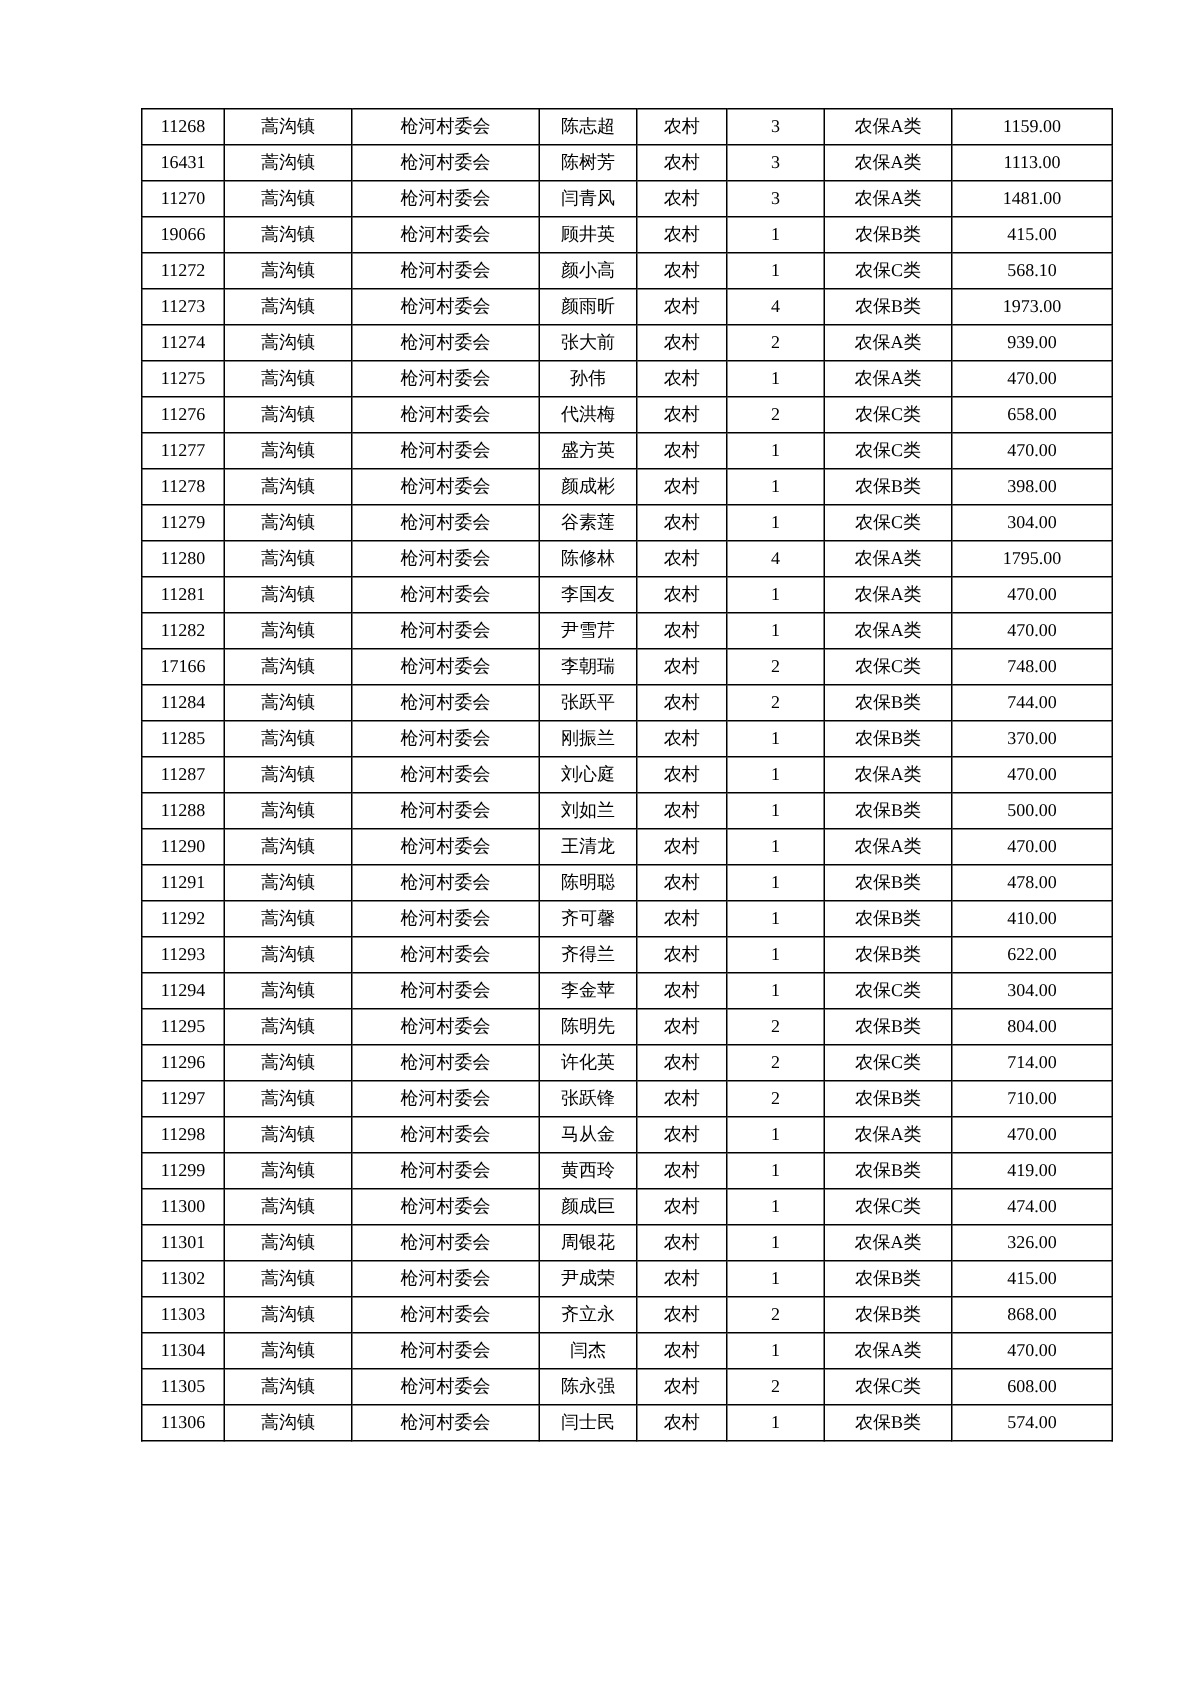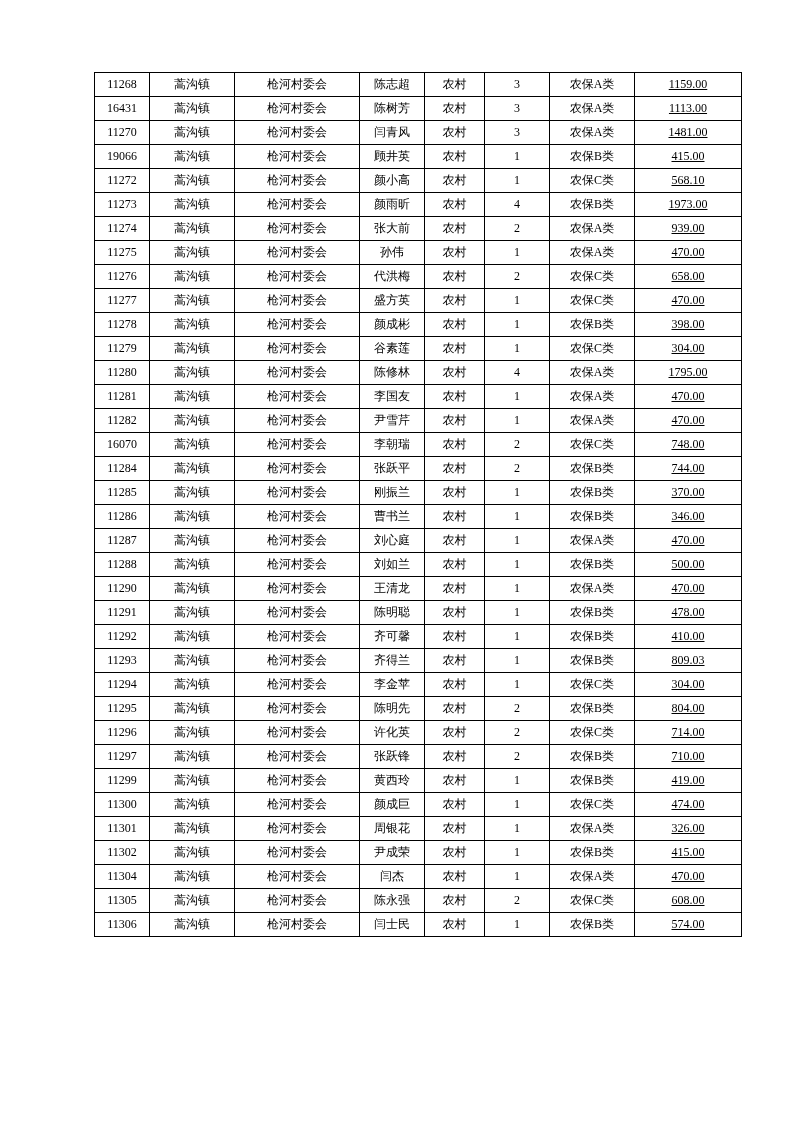--- a/index.html
+++ b/index.html
@@ -40,21 +40,20 @@
   col.w-town      { width: 85px; }
   col.w-village   { width: 125px; }
   col.w-name      { width: 65px; }
   col.w-area      { width: 60px; }
   col.w-count     { width: 65px; }
   col.w-insurance { width: 85px; }
   col.w-amount    { width: 107px; }
   td.c7 {
     text-align: right;
     padding-right: 26px;
-    text-decoration: underline;
   }
 </style>
 </head>
 <body>
 
 <div class="page">
   <table class="payment-table">
     <colgroup>
       <col class="w-id">
       <col class="w-town">
@@ -210,21 +209,21 @@
           <td class="c0">11282</td>
           <td class="c1">蒿沟镇</td>
           <td class="c2">枪河村委会</td>
           <td class="c3">尹雪芹</td>
           <td class="c4">农村</td>
           <td class="c5">1</td>
           <td class="c6">农保A类</td>
           <td class="c7">470.00</td>
         </tr>
         <tr>
-          <td class="c0">16070</td>
+          <td class="c0">17166</td>
           <td class="c1">蒿沟镇</td>
           <td class="c2">枪河村委会</td>
           <td class="c3">李朝瑞</td>
           <td class="c4">农村</td>
           <td class="c5">2</td>
           <td class="c6">农保C类</td>
           <td class="c7">748.00</td>
         </tr>
         <tr>
           <td class="c0">11284</td>
@@ -240,30 +239,20 @@
           <td class="c0">11285</td>
           <td class="c1">蒿沟镇</td>
           <td class="c2">枪河村委会</td>
           <td class="c3">刚振兰</td>
           <td class="c4">农村</td>
           <td class="c5">1</td>
           <td class="c6">农保B类</td>
           <td class="c7">370.00</td>
         </tr>
         <tr>
-          <td class="c0">11286</td>
-          <td class="c1">蒿沟镇</td>
-          <td class="c2">枪河村委会</td>
-          <td class="c3">曹书兰</td>
-          <td class="c4">农村</td>
-          <td class="c5">1</td>
-          <td class="c6">农保B类</td>
-          <td class="c7">346.00</td>
-        </tr>
-        <tr>
           <td class="c0">11287</td>
           <td class="c1">蒿沟镇</td>
           <td class="c2">枪河村委会</td>
           <td class="c3">刘心庭</td>
           <td class="c4">农村</td>
           <td class="c5">1</td>
           <td class="c6">农保A类</td>
           <td class="c7">470.00</td>
         </tr>
         <tr>
@@ -307,21 +296,21 @@
           <td class="c7">410.00</td>
         </tr>
         <tr>
           <td class="c0">11293</td>
           <td class="c1">蒿沟镇</td>
           <td class="c2">枪河村委会</td>
           <td class="c3">齐得兰</td>
           <td class="c4">农村</td>
           <td class="c5">1</td>
           <td class="c6">农保B类</td>
-          <td class="c7">809.03</td>
+          <td class="c7">622.00</td>
         </tr>
         <tr>
           <td class="c0">11294</td>
           <td class="c1">蒿沟镇</td>
           <td class="c2">枪河村委会</td>
           <td class="c3">李金苹</td>
           <td class="c4">农村</td>
           <td class="c5">1</td>
           <td class="c6">农保C类</td>
           <td class="c7">304.00</td>
@@ -350,20 +339,30 @@
           <td class="c0">11297</td>
           <td class="c1">蒿沟镇</td>
           <td class="c2">枪河村委会</td>
           <td class="c3">张跃锋</td>
           <td class="c4">农村</td>
           <td class="c5">2</td>
           <td class="c6">农保B类</td>
           <td class="c7">710.00</td>
         </tr>
         <tr>
+          <td class="c0">11298</td>
+          <td class="c1">蒿沟镇</td>
+          <td class="c2">枪河村委会</td>
+          <td class="c3">马从金</td>
+          <td class="c4">农村</td>
+          <td class="c5">1</td>
+          <td class="c6">农保A类</td>
+          <td class="c7">470.00</td>
+        </tr>
+        <tr>
           <td class="c0">11299</td>
           <td class="c1">蒿沟镇</td>
           <td class="c2">枪河村委会</td>
           <td class="c3">黄西玲</td>
           <td class="c4">农村</td>
           <td class="c5">1</td>
           <td class="c6">农保B类</td>
           <td class="c7">419.00</td>
         </tr>
         <tr>
@@ -388,20 +387,30 @@
         </tr>
         <tr>
           <td class="c0">11302</td>
           <td class="c1">蒿沟镇</td>
           <td class="c2">枪河村委会</td>
           <td class="c3">尹成荣</td>
           <td class="c4">农村</td>
           <td class="c5">1</td>
           <td class="c6">农保B类</td>
           <td class="c7">415.00</td>
+        </tr>
+        <tr>
+          <td class="c0">11303</td>
+          <td class="c1">蒿沟镇</td>
+          <td class="c2">枪河村委会</td>
+          <td class="c3">齐立永</td>
+          <td class="c4">农村</td>
+          <td class="c5">2</td>
+          <td class="c6">农保B类</td>
+          <td class="c7">868.00</td>
         </tr>
         <tr>
           <td class="c0">11304</td>
           <td class="c1">蒿沟镇</td>
           <td class="c2">枪河村委会</td>
           <td class="c3">闫杰</td>
           <td class="c4">农村</td>
           <td class="c5">1</td>
           <td class="c6">农保A类</td>
           <td class="c7">470.00</td>

